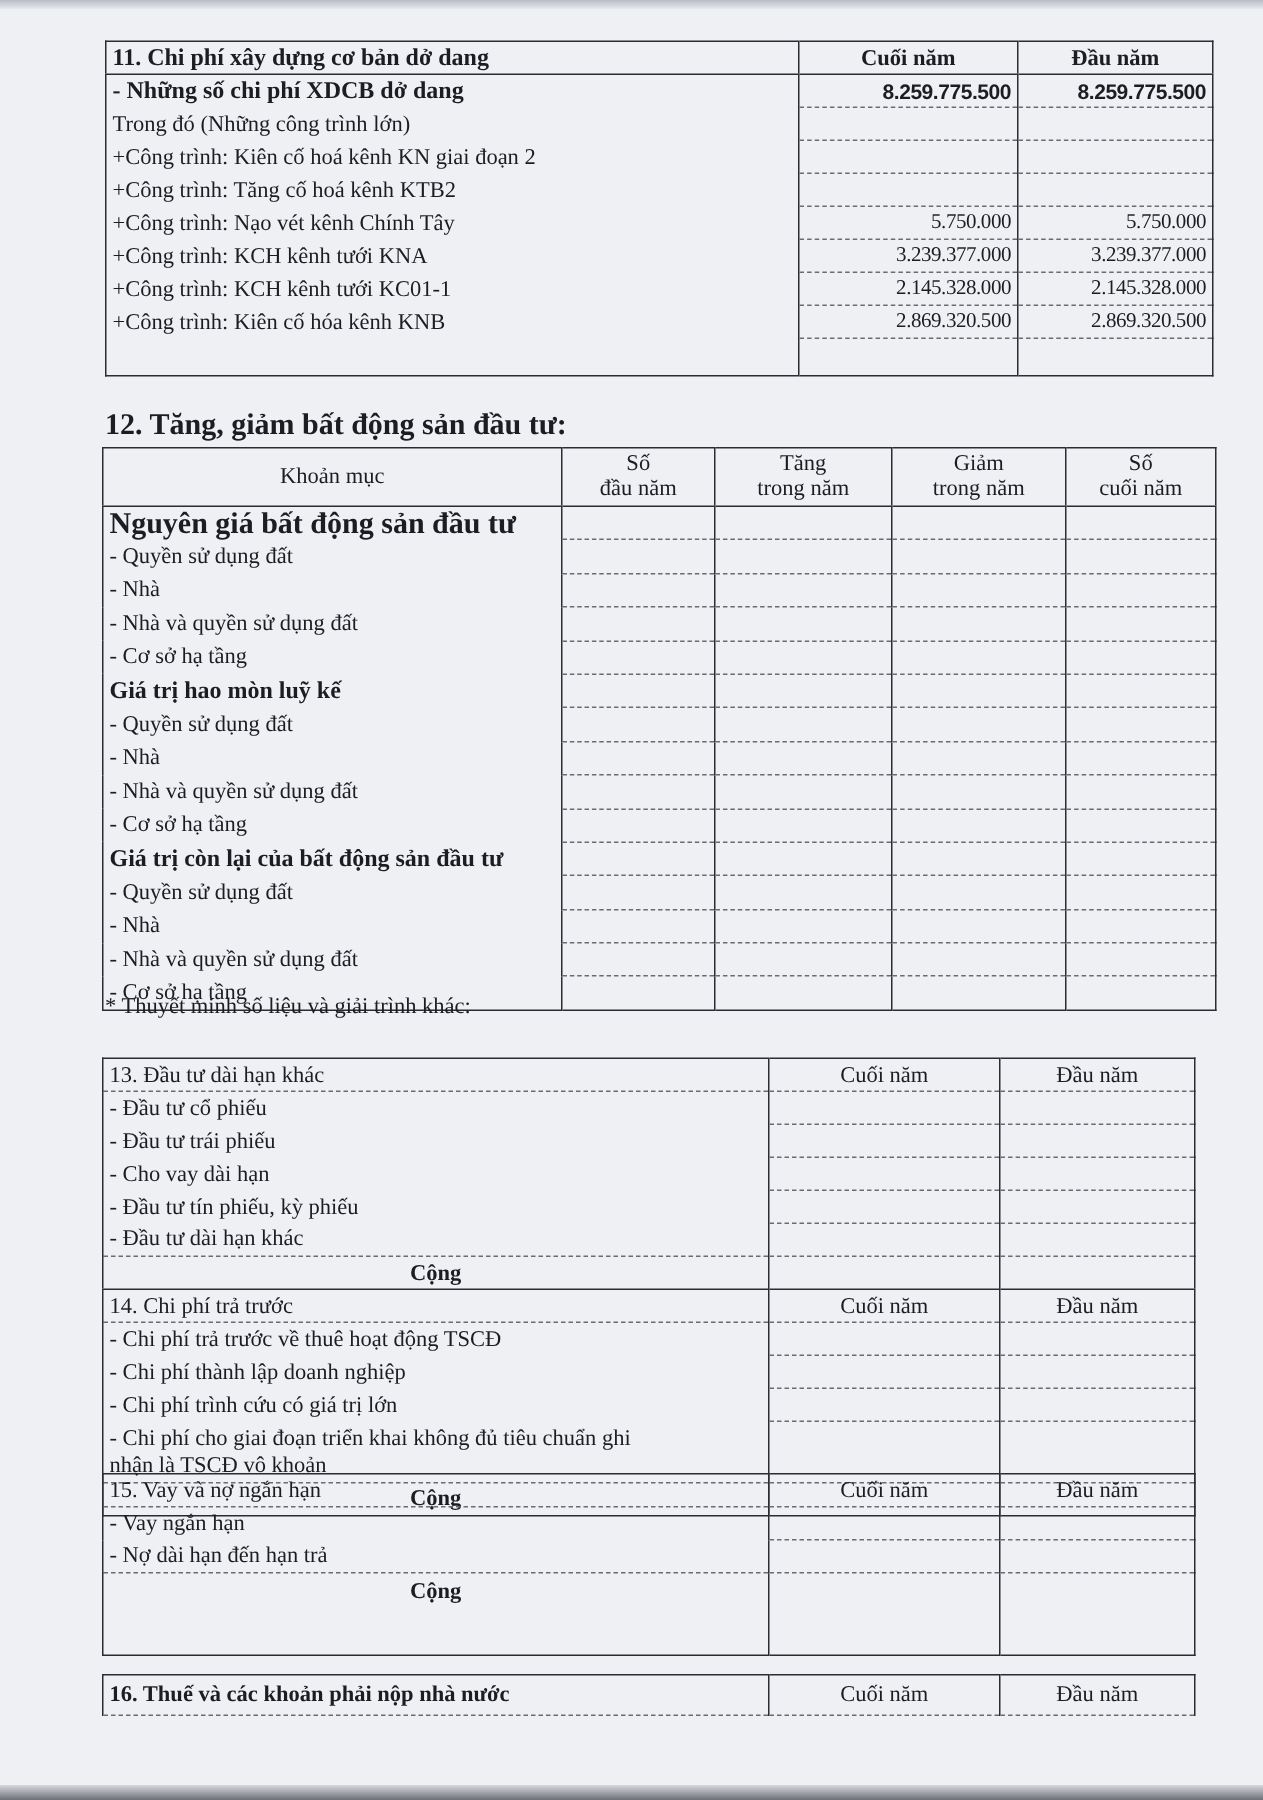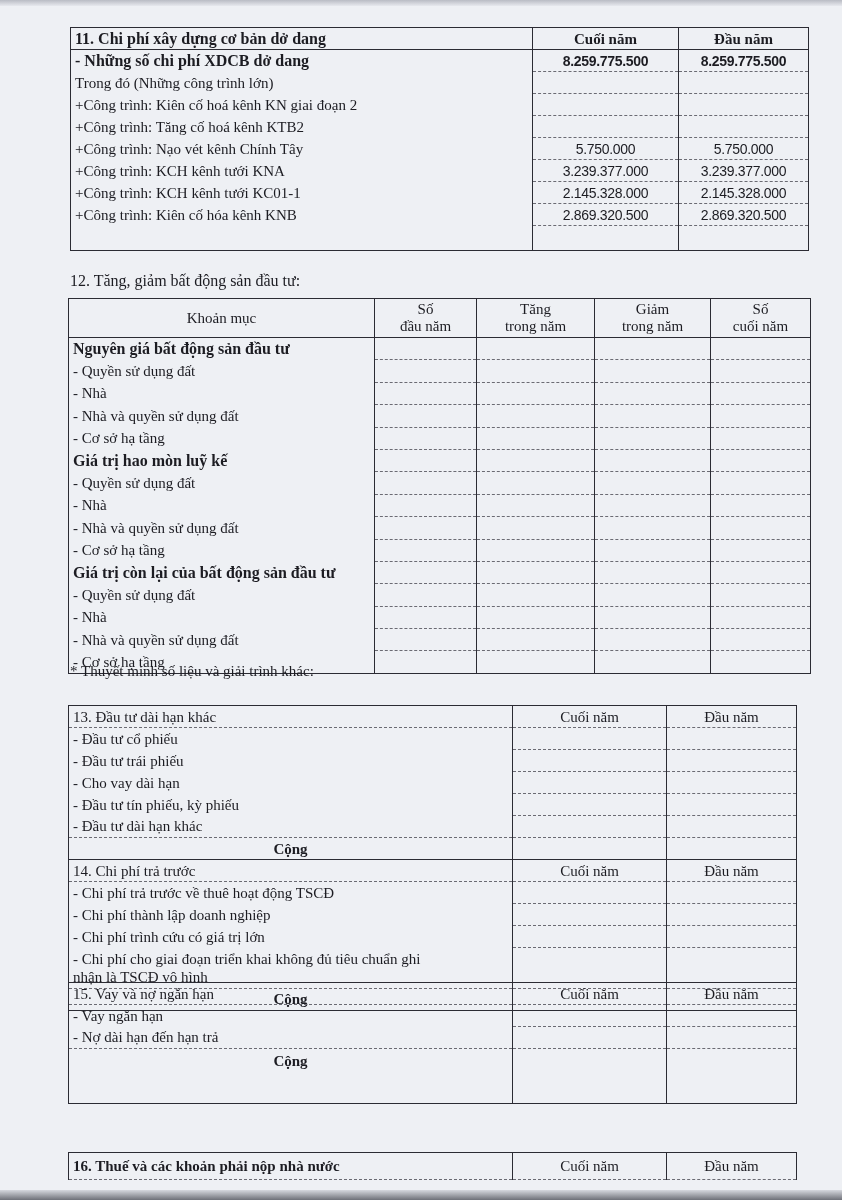--- a/index.html
+++ b/index.html
@@ -8,34 +8,34 @@
     background: #eef0f4;
     font-family: "Liberation Serif", "DejaVu Serif", serif;
     color: #1c1c22;
     position: relative;
   }
   .topband { position:absolute; left:0; top:0; width:842px; height:6px; background:linear-gradient(#b9bcc4,#e7e9ee); }
   .bottomband { position:absolute; left:0; top:1190px; width:842px; height:10px; background:linear-gradient(#d6d8de,#6e7078); }
   table { border-collapse: collapse; position: absolute; table-layout: fixed; }
   td { padding: 0 4px; font-size: 15px; line-height: 20px; vertical-align: middle; white-space: nowrap; overflow: hidden; }
   .b { font-weight: bold; }
-  .r { text-align: center; }
+  .r { text-align: right; }
   .c { text-align: center; }
-  .num { font-family: Liberation Sans, sans-serif; font-size: 14px; letter-spacing: -0.3px; }
+  .num { font-family: Liberation Serif, serif; font-size: 14px; letter-spacing: -0.3px; }
   .numb { font-family: "Liberation Sans", "DejaVu Sans", sans-serif; font-size: 14px; font-weight: bold; letter-spacing: -0.3px; }
 
   
   #t11 { left: 70px; top: 27px; width: 738px; border: 1.5px solid #2b2b33; }
   #t11 td { height: 21px; }
   #t11 td.lbl { border: none; }
   #t11 td.v { border-left: 1px solid #2b2b33; border-bottom: 1px dashed #6b6b73; }
   #t11 tr.hdr td { border-bottom: 1.5px solid #2b2b33; }
   #t11 tr.hdr td.lbl { border-bottom: 1.5px solid #2b2b33; }
 
-  .h12 { position: absolute; left: 70px; top: 272px; font-size: 16px; font-weight: normal; }
+  .h12 { position: absolute; left: 70px; top: 272px; font-size: 20px; font-weight: bold; }
 
   
   #t12 { left: 68px; top: 298px; width: 742px; border: 1.5px solid #2b2b33; }
   #t12 td { height: 21.4px; font-size: 15px; }
   #t12 tr.hdr td { height: 38px; line-height: 17px; border-bottom: 1.5px solid #2b2b33; border-left: 1px solid #2b2b33; }
   #t12 tr.hdr td:first-child { border-left: none; }
   #t12 td.v { border-left: 1px solid #2b2b33; border-bottom: 1px dashed #6b6b73; }
   #t12 td.lbl { border: none; }
 
   .note { position: absolute; left: 70px; top: 663px; font-size: 15px; }
@@ -44,21 +44,21 @@
   .t3 { left: 68px; width: 728px; border: 1.5px solid #2b2b33; }
   .t3 td { height: 21px; font-size: 15px; }
   .t3 td.lbl { border: none; }
   .t3 td.v { border-left: 1px solid #2b2b33; border-bottom: 1px dashed #6b6b73; }
   .t3 tr.hdr td.lbl { border-bottom: 1px dashed #6b6b73; }
   .t3 tr.sum td { border-top: 1px dashed #6b6b73; }
   .t3 tr.sec td { border-top: 1.5px solid #2b2b33; }
   #t13 { top: 705px; }
   #t15 { top: 982px; }
 
-  #t16 { left: 68px; top: 1152px; width: 728px; border: 1.5px solid #2b2b33; border-bottom: 1px dashed #6b6b73; }
+  #t16 { left: 68px; top: 1116px; width: 728px; border: 1.5px solid #2b2b33; border-bottom: 1px dashed #6b6b73; }
   #t16 td { height: 26px; }
   #t16 td.v { border-left: 1px solid #2b2b33; }
 </style>
 </head>
 <body>
 
 <div class="topband"></div>
 
 <table id="t11">
   <colgroup>
@@ -133,21 +133,21 @@
       <tr class="hdr">
     <td class="c">Khoản mục</td>
     <td class="c"><span>Số</span><br><span>đầu năm</span></td>
     <td class="c"><span>Tăng</span><br><span>trong năm</span></td>
     <td class="c"><span>Giảm</span><br><span>trong năm</span></td>
     <td class="c"><span>Số</span><br><span>cuối năm</span></td>
   </tr>
   </tbody>
     <tbody id="t12body">
       <tr>
-        <td class="lbl b" style="font-size: 16px; margin-top: 44px;">Nguyên giá bất động sản đầu tư</td>
+        <td class="lbl b" style="font-size: 20px; margin-top: 44px;">Nguyên giá bất động sản đầu tư</td>
         <td class="v"></td>
         <td class="v"></td>
         <td class="v"></td>
         <td class="v"></td>
       </tr>
       <tr>
         <td class="lbl">- Quyền sử dụng đất</td>
         <td class="v"></td>
         <td class="v"></td>
         <td class="v"></td>
@@ -306,21 +306,21 @@
         <td class="lbl">- Chi phí thành lập doanh nghiệp</td>
         <td class="v"></td>
         <td class="v"></td>
       </tr>
   <tr>
         <td class="lbl">- Chi phí trình cứu có giá trị lớn</td>
         <td class="v"></td>
         <td class="v"></td>
       </tr>
   <tr>
-    <td class="lbl" style="line-height:18px;height:40px"><span>- Chi phí cho giai đoạn triển khai không đủ tiêu chuẩn ghi</span><br><span>nhận là TSCĐ vô hình</span></td>
+    <td class="lbl" style="line-height:18px;height:40px"><span>- Chi phí cho giai đoạn triển khai không đủ tiêu chuẩn ghi</span><br><span>nhận là TSCĐ vô khoản</span></td>
     <td class="v"></td>
         <td class="v"></td>
   </tr>
   <tr class="sum">
         <td class="lbl c b">Cộng</td>
         <td class="v"></td>
         <td class="v"></td>
       </tr>
 </tbody>
   </table>

